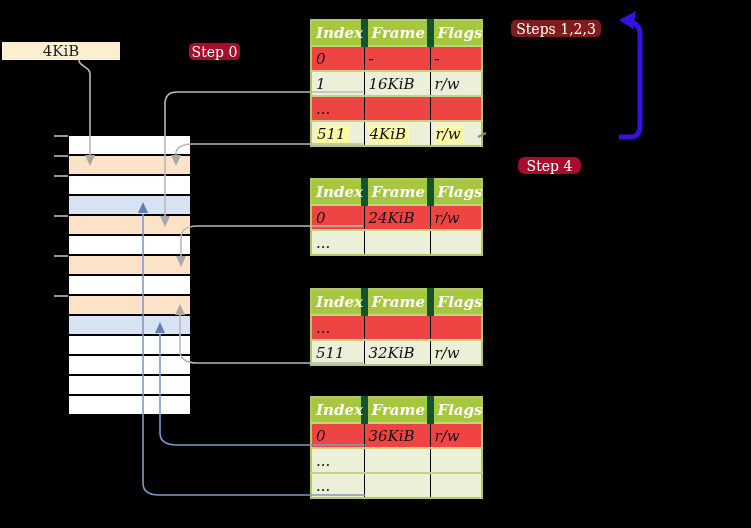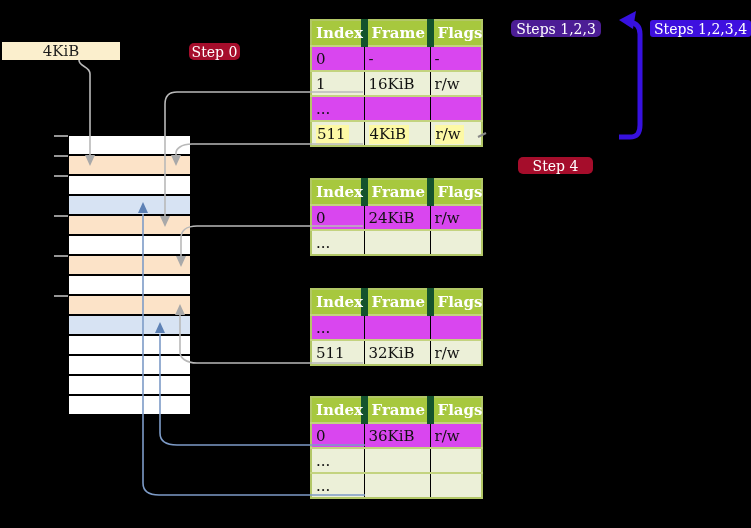--- a/index.html
+++ b/index.html
@@ -13,40 +13,40 @@
     background:#fbefcd; display:flex; align-items:center; justify-content:center;
     font-size:15px; color:#1c1c1c;
   }
   
   .badge {
     position:absolute; height:17px; border-radius:5px; padding:0 6px;
     display:flex; align-items:center; justify-content:center;
     color:#fff; font-size:14px; white-space:nowrap; box-sizing:border-box;
   }
   .badge.dark-red   { background:#a50d2b; }
-  .badge.bright-red { background:#4c1d95; }
+  .badge.bright-red { background:#7f1d1d; }
   .badge.blue       { background:#3e10df; border-radius:3px; }
   #badge-step0  { left:189px; top:43px;  width:51px;  }
   #badge-steps123 { left:511px; top:20px; width:90px; }
   #badge-steps1234 { left:650px; top:20px; width:101px; }
-  #badge-step4  { left:518px; top:157px; width:75px; }
+  #badge-step4  { left:518px; top:157px; width:63px;border-radius:7px; }
 
   
   #memory-column { position:absolute; left:69px; top:136px; width:121px; z-index:1; }
   .mem-row { height:18px; border-bottom:2px solid #000; }
   .mem-row.free        { background:#ffffff; }
   .mem-row.frame-orange{ background:#fce3c8; }
   .mem-row.frame-blue  { background:#d7e3f3; }
   .tick { position:absolute; left:54px; width:14px; height:2px; background:#969696; z-index:1; }
 
   
   .ptable-wrap { position:absolute; left:310px; z-index:2; }
   table.ptable {
     border-collapse:collapse; table-layout:fixed; width:171px;
-    background:#d946ef; border:2px solid #b2c766; font-size:15px;
+    background:#ef4444; border:2px solid #b2c766; font-size:15px;font-style:italic;
   }
   table.ptable col.c-index { width:53px; }
   table.ptable col.c-frame { width:66px; }
   table.ptable col.c-flags { width:52px; }
   table.ptable th {
     background:#a7c83e; color:#fff; font-weight:bold; text-align:left;
     height:24px; padding:0 0 0 4px; border-left:7px solid #14532d; font-size:15px;
   }
   table.ptable th:first-child { border-left:none; }
   table.ptable td {
@@ -65,21 +65,20 @@
 <body>
 
 <div id="canvas">
 
   <div class="cream-box">
     <span>4KiB</span>
   </div>
 
   <div class="badge dark-red" id="badge-step0">Step 0</div>
   <div class="badge bright-red" id="badge-steps123">Steps 1,2,3</div>
-  <div class="badge blue" id="badge-steps1234">Steps 1,2,3,4</div>
   <div class="badge dark-red" id="badge-step4">Step 4</div>
 
   <div id="memory-column">
       <div class="mem-row free"></div>
       <div class="mem-row frame-orange"></div>
       <div class="mem-row free"></div>
       <div class="mem-row frame-blue"></div>
       <div class="mem-row frame-orange"></div>
       <div class="mem-row free"></div>
       <div class="mem-row frame-orange"></div>

